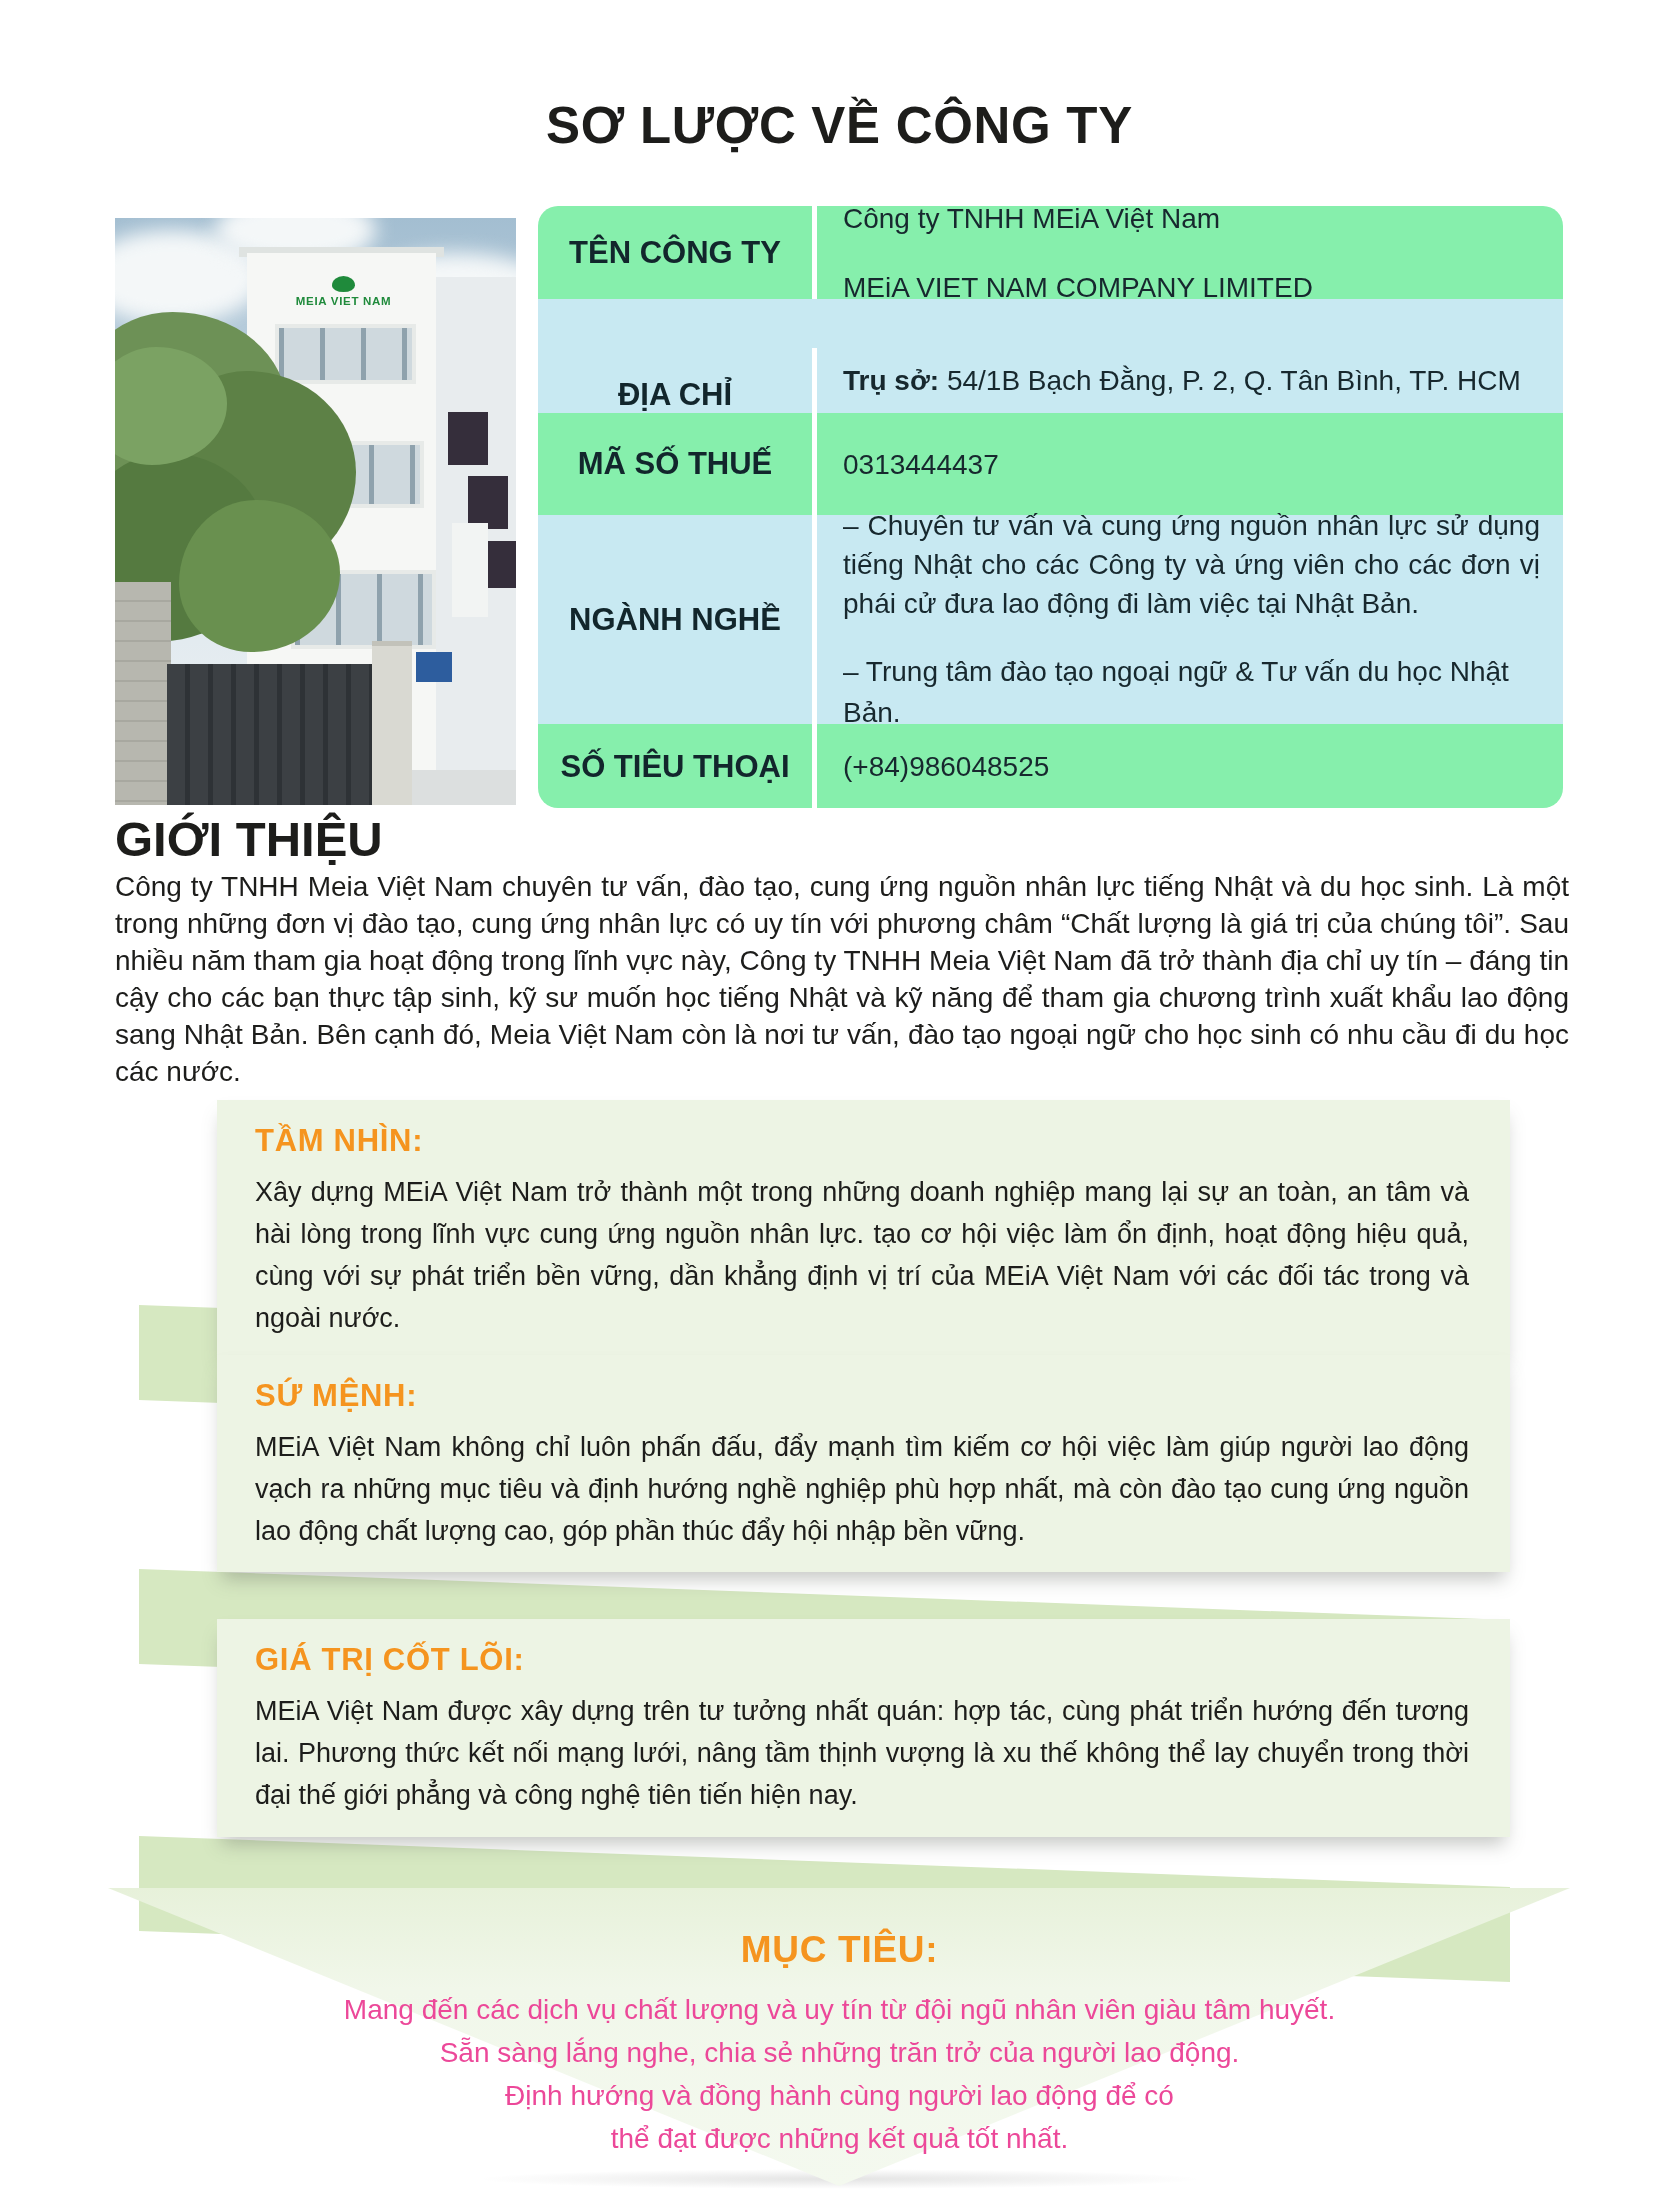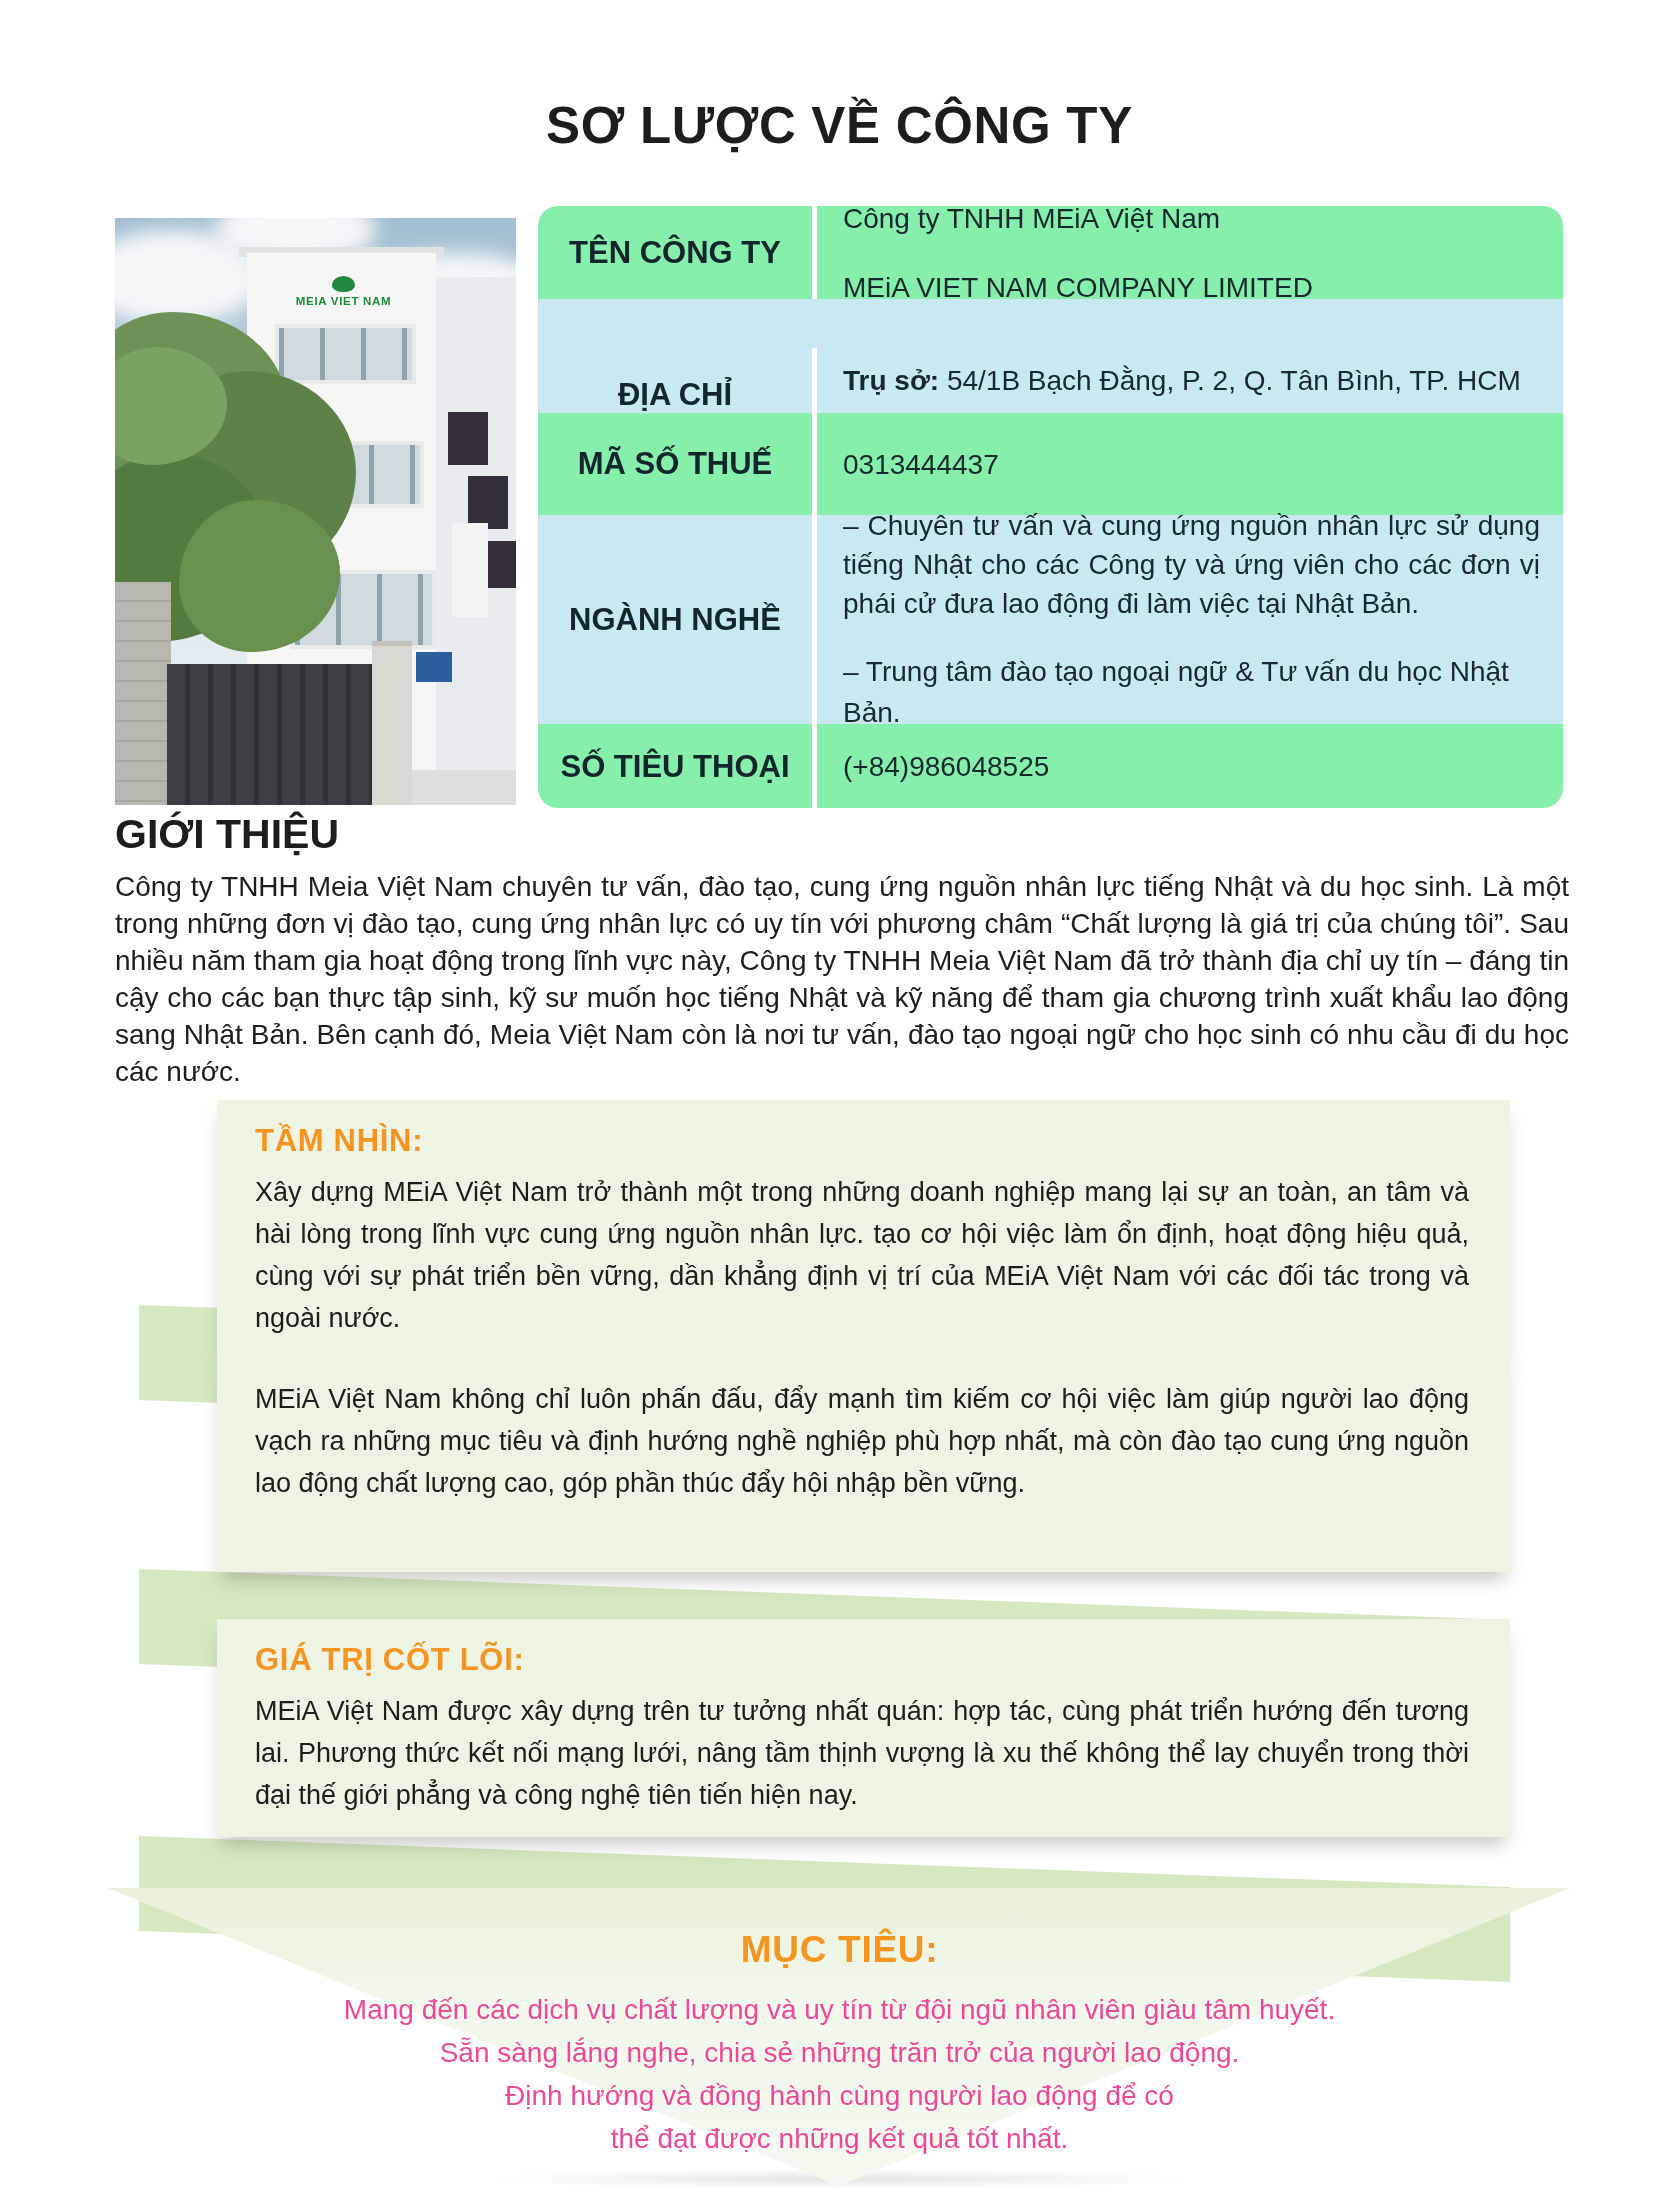--- a/index.html
+++ b/index.html
@@ -43,21 +43,21 @@
   .t-row{display:flex;width:100%;}
   .t-dark{background:#86efac;}
   .t-light{background:#c8e9f2;}
   .t-label{width:274px;flex:0 0 274px;display:flex;align-items:center;justify-content:center;
            font-size:31px;font-weight:700;color:#12262c;text-align:center;padding:0 12px;box-sizing:border-box;}
   .t-value{flex:1;border-left:5.4px solid #ffffff;display:flex;flex-direction:column;justify-content:center;
            font-size:28px;color:#17282e;padding:12px 23px 12px 26px;box-sizing:border-box;line-height:41px;gap:28px;}
   .t-value .b{font-weight:700;}
   .t-just{text-align:justify;line-height:39px;}
   
-  .intro-heading{position:absolute;left:115px;top:811px;margin:0;font-size:41px;font-weight:700;color:#1d1d1b;}
+  .intro-heading{position:absolute;left:115px;top:811px;margin:0;font-size:49px;font-weight:700;color:#1d1d1b;}
   .intro-par{position:absolute;left:115px;top:868px;width:1454px;margin:0;
              font-size:28px;line-height:37px;text-align:justify;color:#1d1d1b;}
   
   .gsec{position:absolute;left:217px;width:1293px;background:#edf4e4;z-index:3;
         box-shadow:0 12px 17.6px -5.4px rgba(90,95,85,0.35);
         padding:23px 41px 20px 38px;box-sizing:border-box;}
   .gsec h2{margin:0 0 12px 0;font-size:31px;font-weight:700;color:#f5941f;letter-spacing:0.7px;}
   .gsec p{margin:0;font-size:27px;line-height:42px;text-align:justify;color:#1d1d1b;}
   .ribbon{position:absolute;left:139px;width:1371px;height:146px;background:#d6e8c1;z-index:1;
           clip-path:polygon(0 0,100% 51px,100% 146px,0 95px);}
@@ -149,20 +149,21 @@
 
   <div class="ribbon" style="top:1305px;"></div>
   <div class="ribbon" style="top:1569px;"></div>
   <div class="ribbon" style="top:1836px;"></div>
 
   <div class="gsec" style="top:1100px;min-height:210px;">
     <h2>TẦM NHÌN:</h2>
     <p>Xây dựng MEiA Việt Nam trở thành một trong những doanh nghiệp mang lại sự an toàn, an tâm và hài lòng trong lĩnh vực cung ứng nguồn nhân lực. tạo cơ hội việc làm ổn định, hoạt động hiệu quả, cùng với sự phát triển bền vững, dần khẳng định vị trí của MEiA Việt Nam với các đối tác trong và ngoài nước.</p>
   </div>
   <div class="gsec" style="top:1355px;min-height:217px;">
+    <h2>SỨ MỆNH:</h2>
     <p>MEiA Việt Nam không chỉ luôn phấn đấu, đẩy mạnh tìm kiếm cơ hội việc làm giúp người lao động vạch ra những mục tiêu và định hướng nghề nghiệp phù hợp nhất, mà còn đào tạo cung ứng nguồn lao động chất lượng cao, góp phần thúc đẩy hội nhập bền vững.</p>
   </div>
   <div class="gsec" style="top:1619px;min-height:218px;">
     <h2>GIÁ TRỊ CỐT LÕI:</h2>
     <p>MEiA Việt Nam được xây dựng trên tư tưởng nhất quán: hợp tác, cùng phát triển hướng đến tương lai. Phương thức kết nối mạng lưới, nâng tầm thịnh vượng là xu thế không thể lay chuyển trong thời đại thế giới phẳng và công nghệ tiên tiến hiện nay.</p>
   </div>
 
   <div class="floor-shadow"></div>
   <div class="triangle"></div>
   <h2 class="goal-heading">MỤC TIÊU:</h2>

